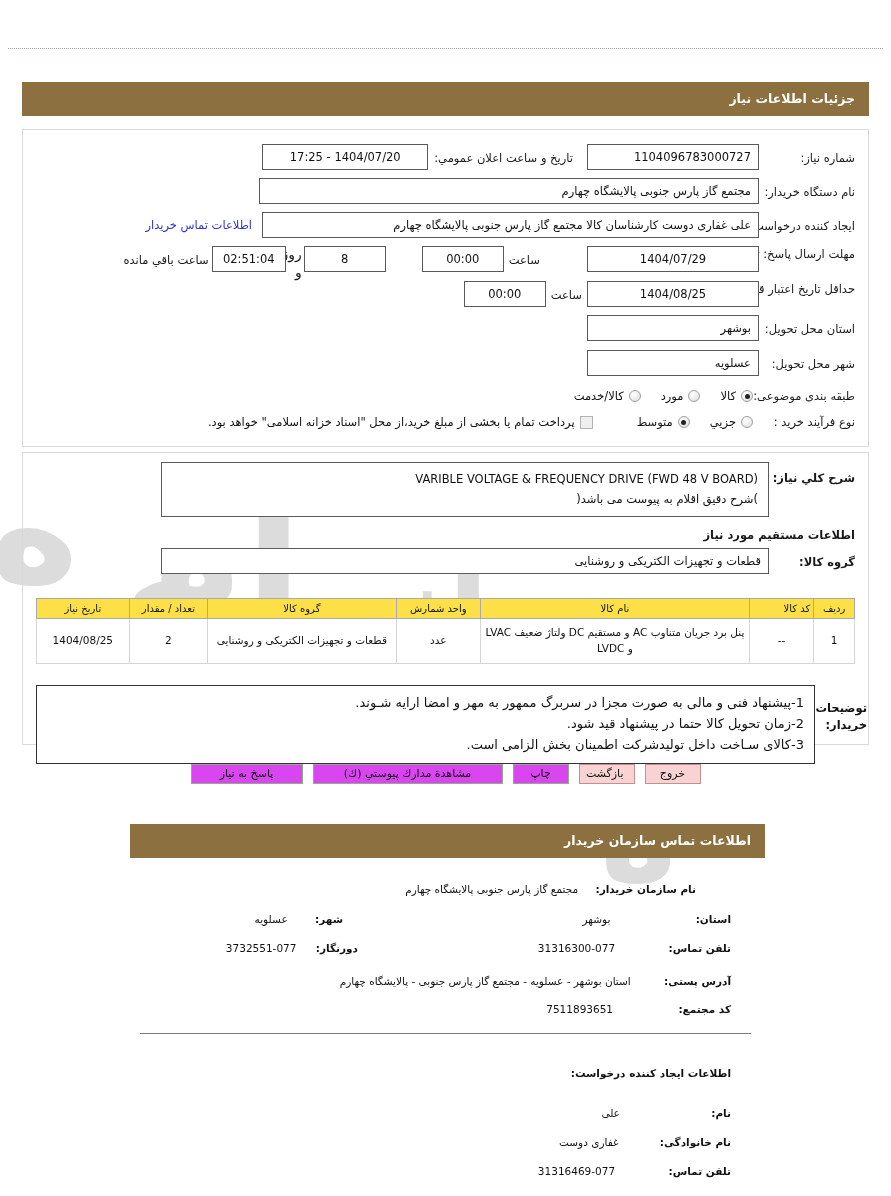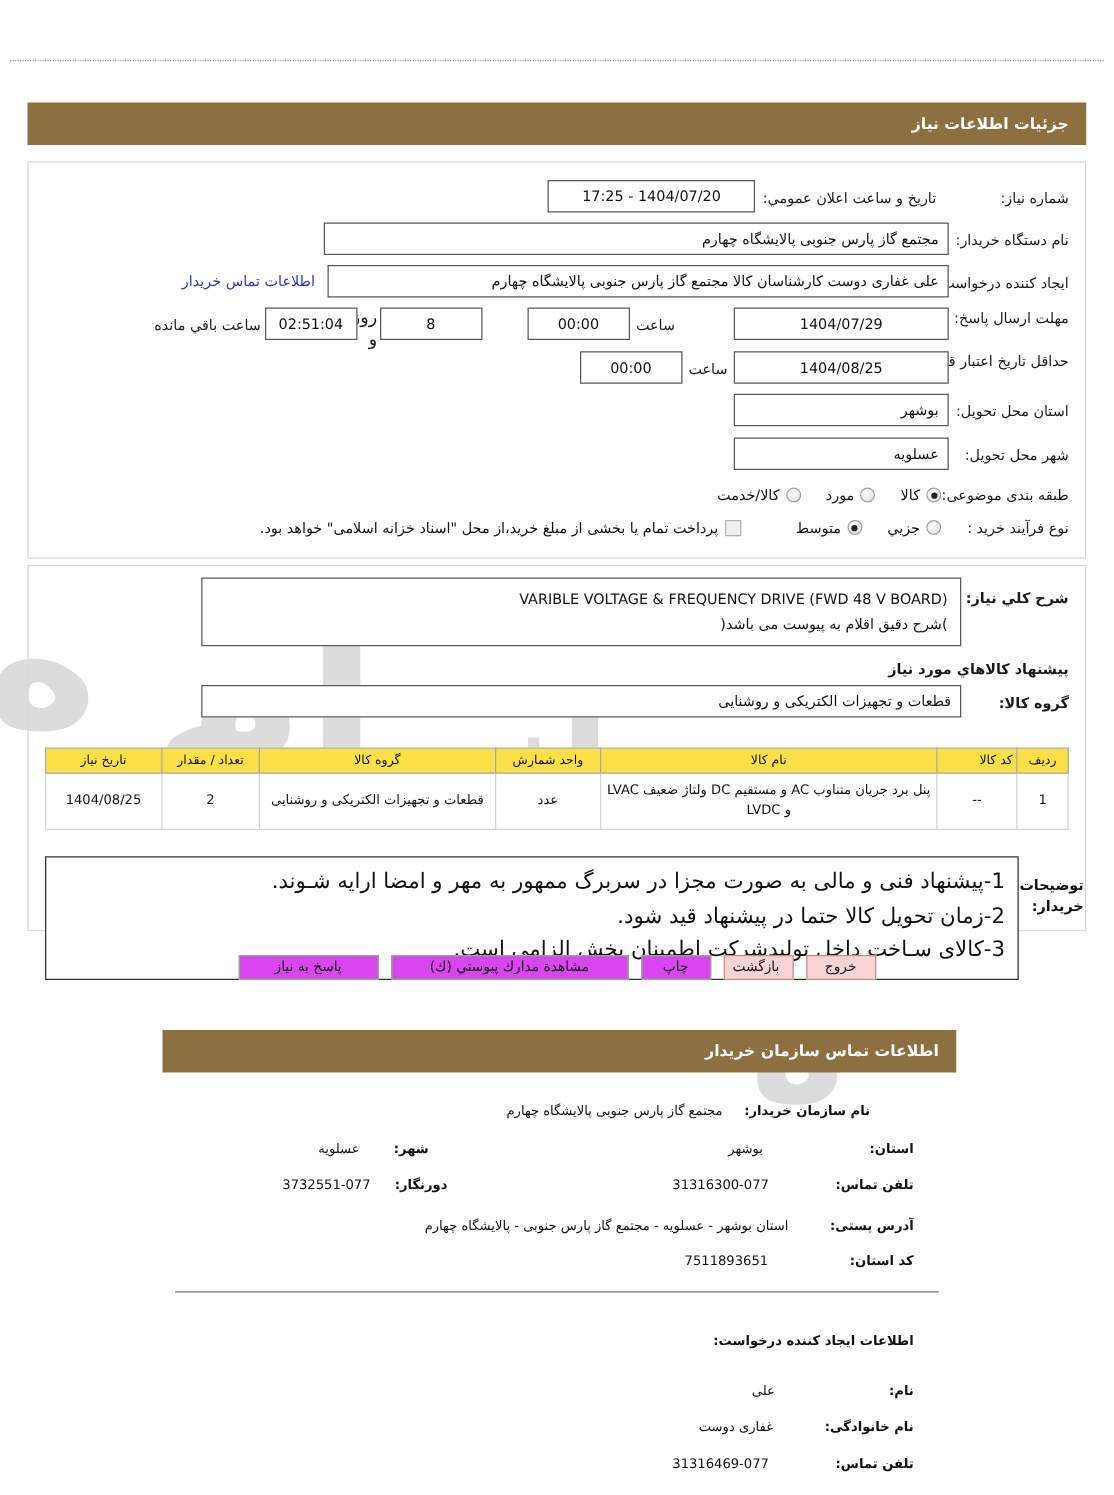--- a/index.html
+++ b/index.html
@@ -189,21 +189,21 @@
     text-align: right;
   }
   #notes-box {
     position: absolute;
     left: 36px;
     right: 76px;
     top: 685px;
     border: 1px solid #333;
     background: #fff;
     padding: 6px 10px 8px 10px;
-    font-size: 17px;
+    font-size: 13px;
     line-height: 1.62;
     text-align: right;
     box-sizing: border-box;
   }
 
   
   #btn-row {
     position: absolute;
     top: 764px;
     left: 0;
@@ -260,20 +260,21 @@
 <div class="page">
 
   <div class="top-dotted"></div>
 
   <div class="bar" id="bar-main">جزئیات اطلاعات نیاز</div>
 
   <div class="panel" id="panel-1"></div>
 
   <div class="row" style="top:144px; right:36px;">
     <div class="lbl" style="width:92px; padding-top:6px;">شماره نیاز:</div>
+    <div class="box ltr" style="width:172px; margin-right:4px;">1104096783000727</div>
     <div class="lbl" style="padding-top:6px; margin-right:14px;">تاریخ و ساعت اعلان عمومي:</div>
     <div class="box center" style="width:166px; margin-right:6px;">1404/07/20 - 17:25</div>
   </div>
 
   <div class="row" style="top:178px; right:36px;">
     <div class="lbl" style="width:92px; padding-top:6px;">نام دستگاه خریدار:</div>
     <div class="box rtlend" style="width:500px; margin-right:4px; justify-content:flex-start;">مجتمع گاز پارس جنوبی پالایشگاه چهارم</div>
   </div>
 
   <div class="row" style="top:212px; right:36px;">
@@ -349,21 +350,21 @@
   <div class="panel" id="panel-2"></div>
 
   <div class="row" style="top:462px; right:36px;">
     <div class="lbl lbl-b" style="width:82px; padding-top:8px;">شرح كلي نياز:</div>
     <div class="box tall" style="width:608px; margin-right:4px; display:block; padding:7px 10px; text-align:right; line-height:1.7;">
       <div style="direction:ltr; text-align:right;">VARIBLE  VOLTAGE &amp; FREQUENCY DRIVE (FWD 48 V  BOARD)</div>
       <div>)شرح دقیق اقلام به پیوست می باشد(</div>
     </div>
   </div>
 
-  <div class="lbl lbl-b" style="position:absolute; top:527px; right:36px;">پیشنهاد كالاهاي مورد نیاز</div>
+  <div class="lbl lbl-b" style="position:absolute; top:527px; right:36px;">اطلاعات مستقیم مورد نیاز</div>
 
   <div class="row" style="top:548px; right:36px;">
     <div class="lbl lbl-b" style="width:82px; padding-top:6px;">گروه كالا:</div>
     <div class="box" style="width:608px; margin-right:4px; justify-content:flex-start;">قطعات و تجهیزات الکتریکی و روشنایی</div>
   </div>
 
   <table class="items">
     <thead>
       <tr>
         <th style="width:34px;">ردیف</th>
@@ -428,21 +429,21 @@
       <span class="k">دورنگار:</span>
       <span class="v" style="margin-right:16px;">077-3732551</span>
     </div>
 
     <div class="cfield" style="top:975px; right:160px;">
       <span class="k">آدرس پستی:</span>
       <span class="v" style="margin-right:30px;">استان بوشهر - عسلویه - مجتمع گاز پارس جنوبی - پالایشگاه چهارم</span>
     </div>
 
     <div class="cfield" style="top:1003px; right:160px;">
-      <span class="k">کد استان:</span>
+      <span class="k">کد مجتمع:</span>
       <span class="v" style="margin-right:62px;">7511893651</span>
     </div>
   </div>
 
   <div id="hr-divider"></div>
 
   <div class="cgrid">
     <div class="cfield" style="top:1067px; right:160px; font-weight:bold;">اطلاعات ایجاد کننده درخواست:</div>
 
     <div class="cfield" style="top:1107px; right:160px;">

